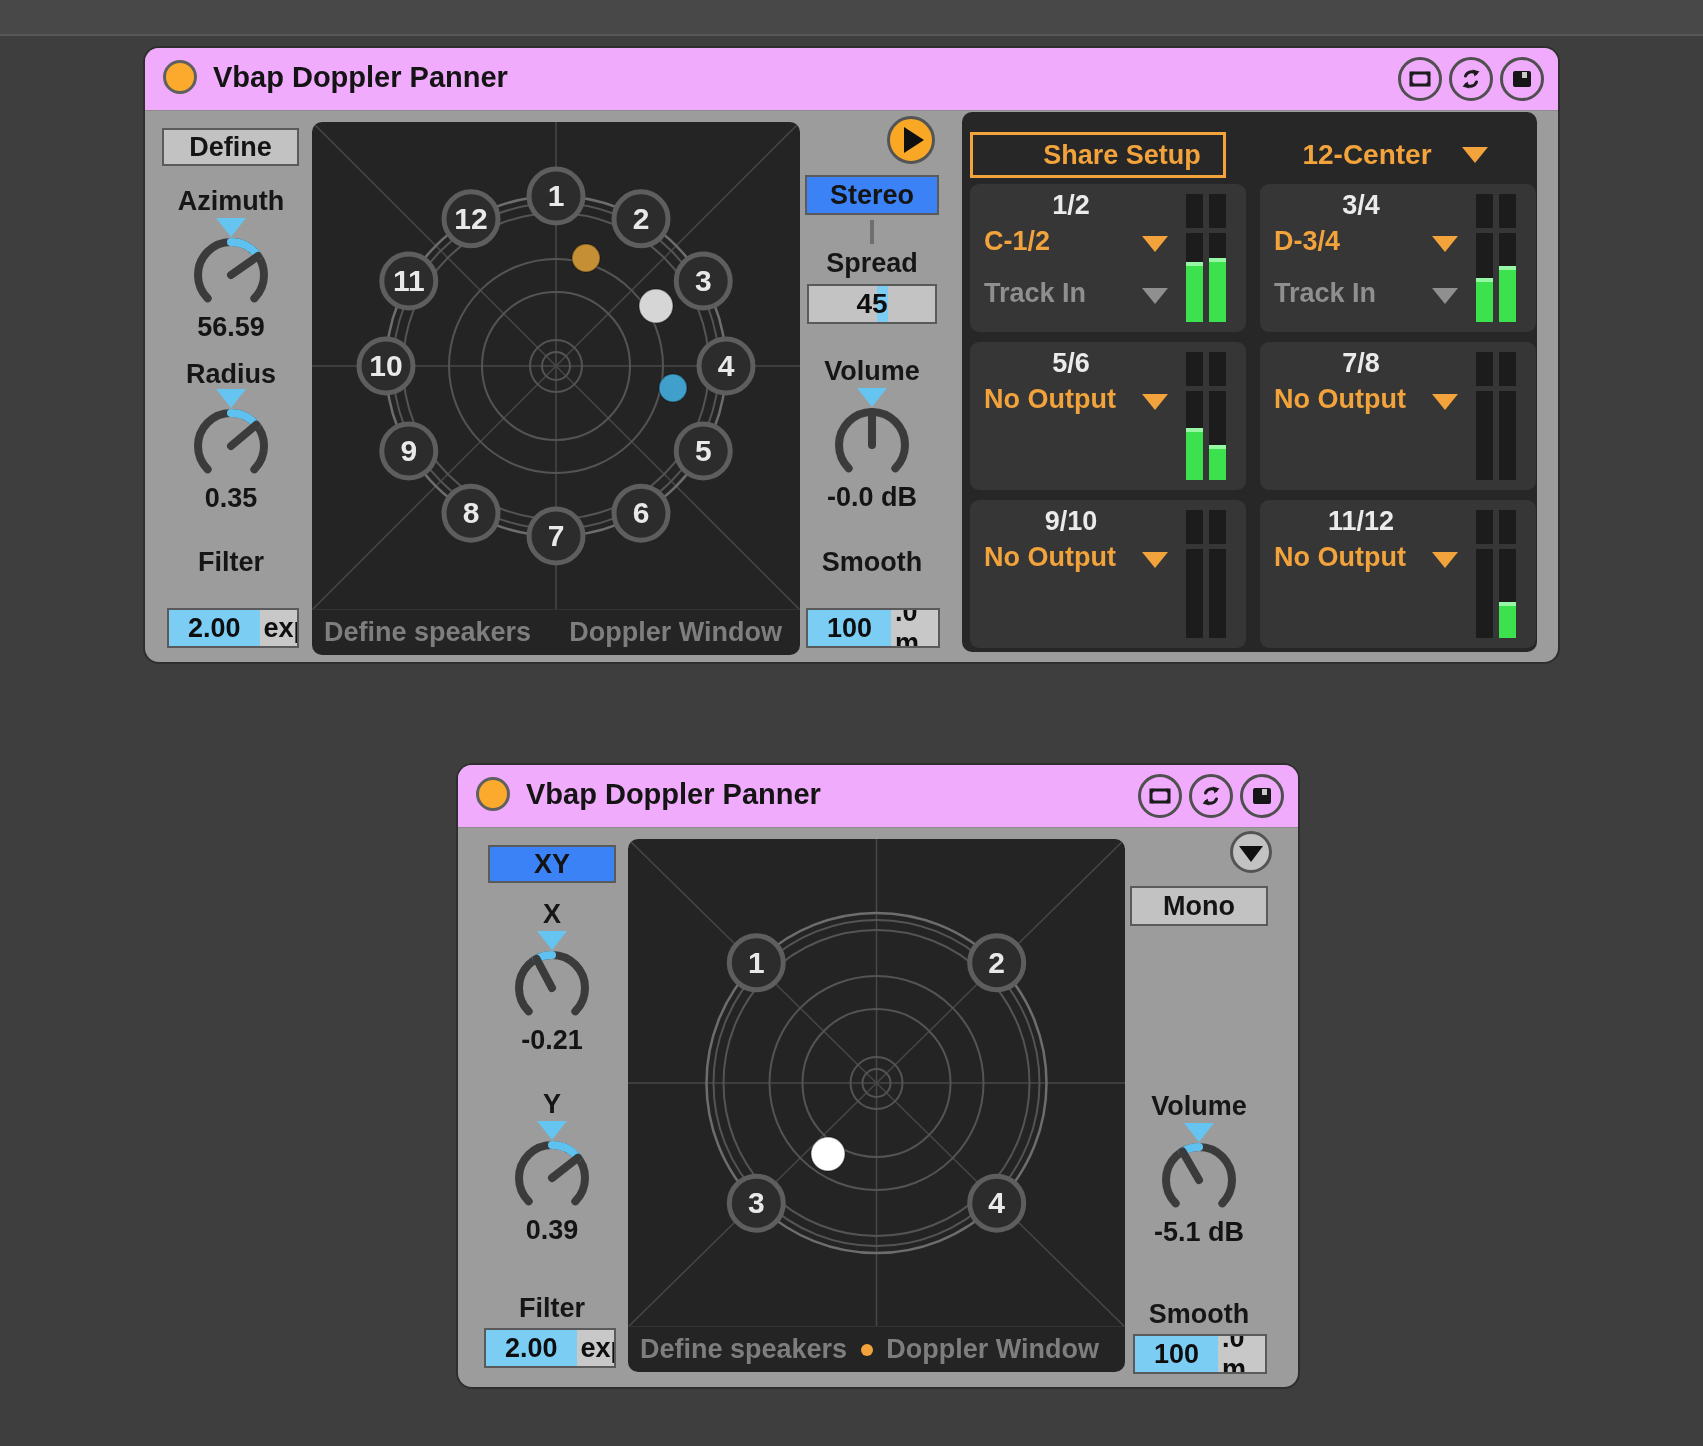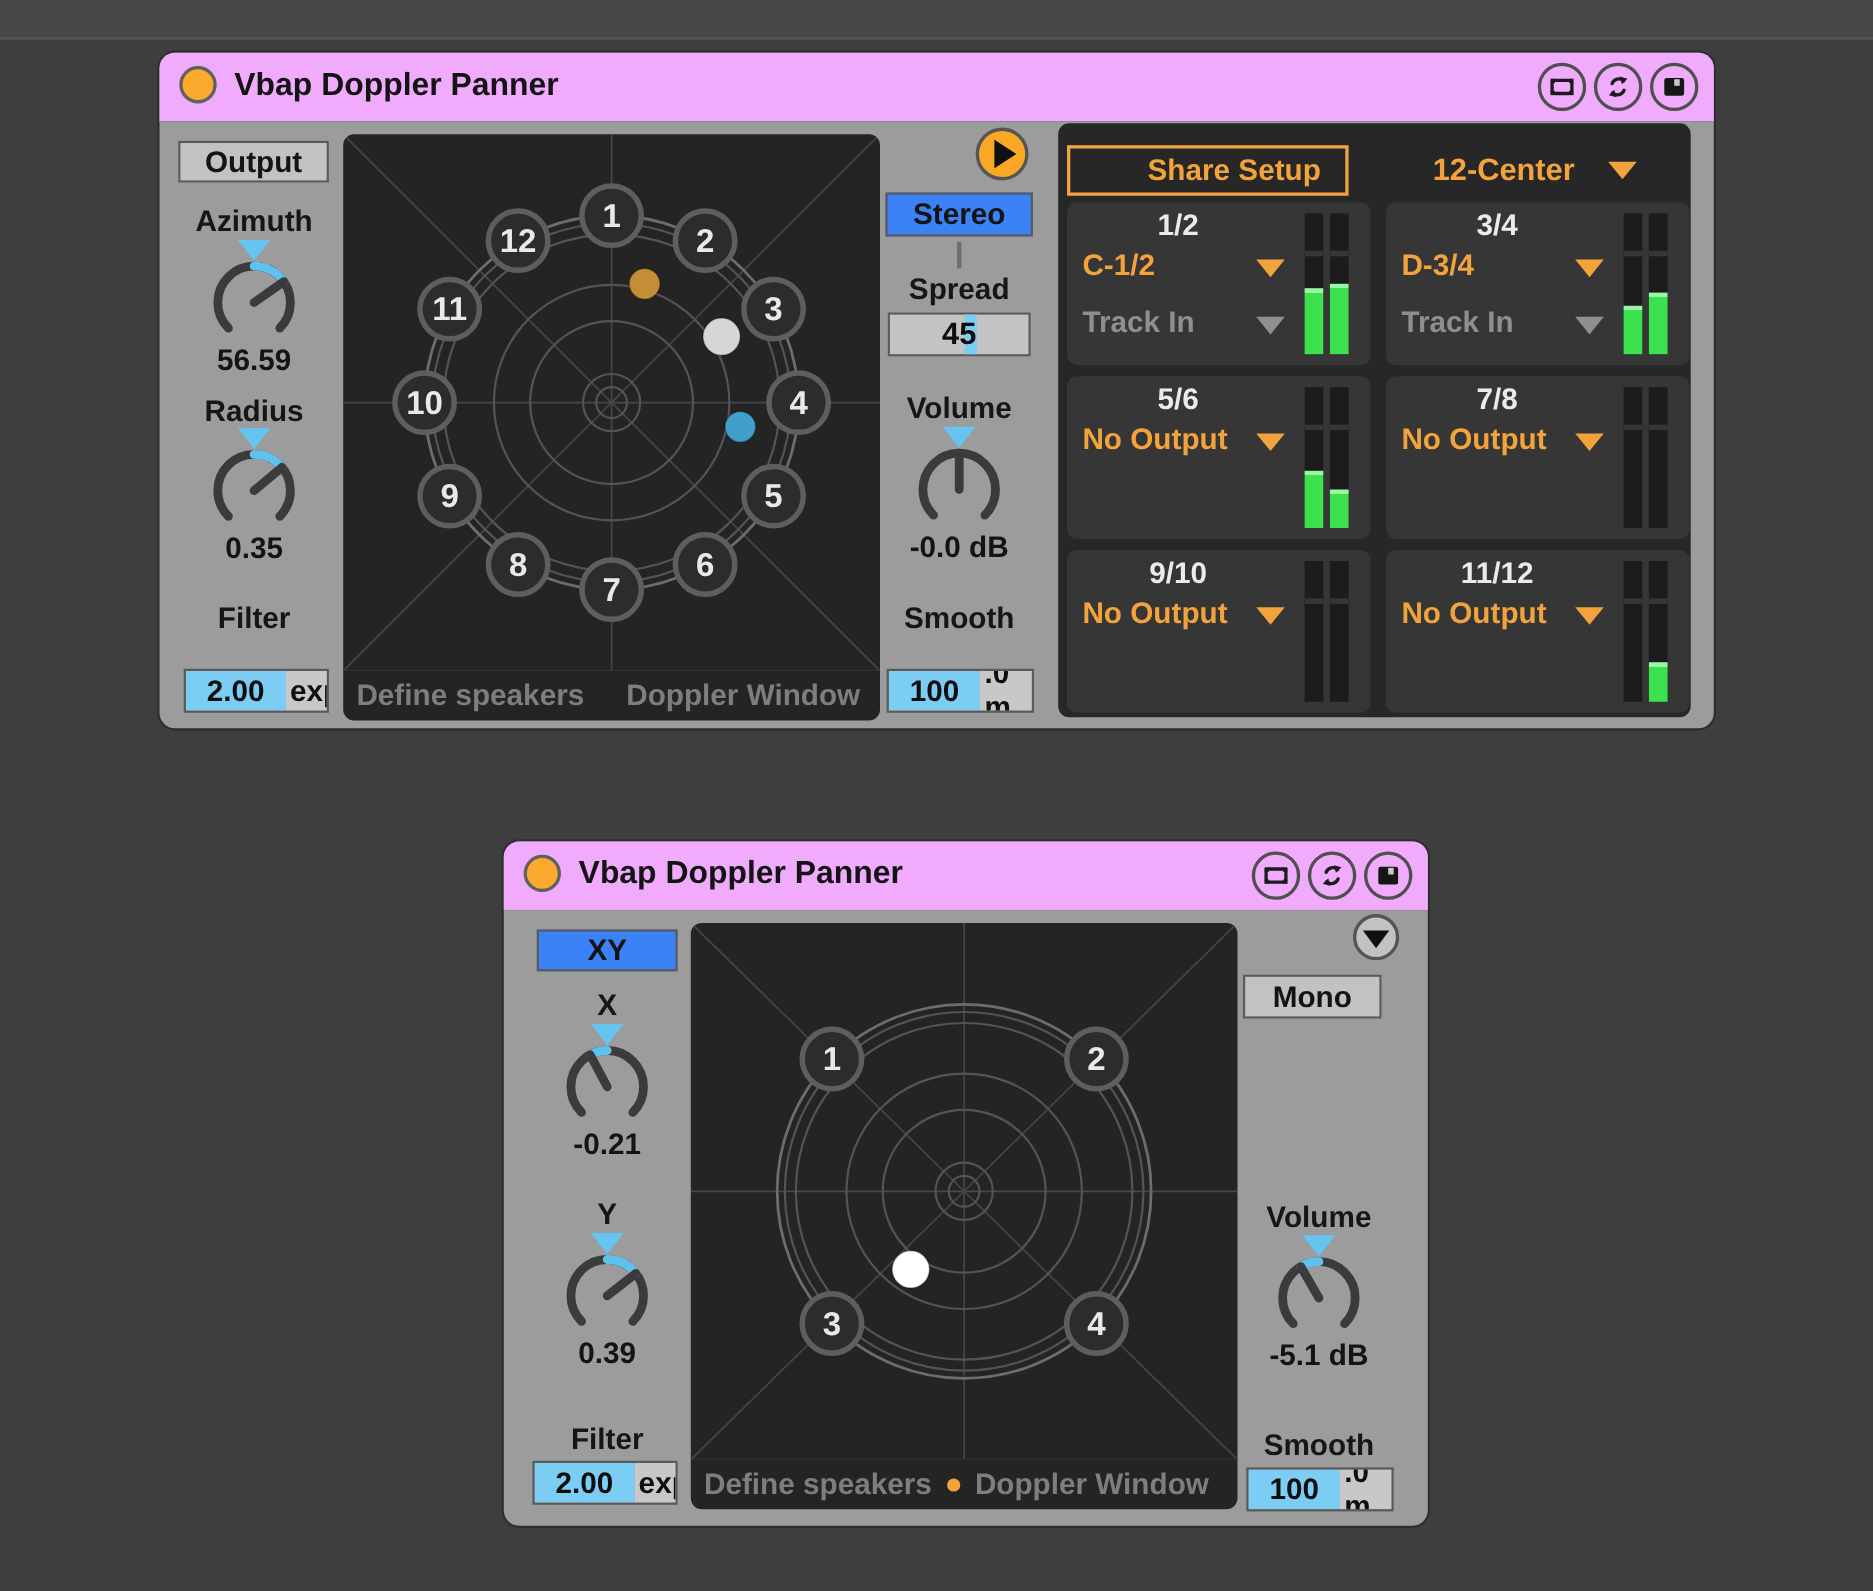--- a/index.html
+++ b/index.html
@@ -93,21 +93,21 @@
         </div>
         <div class="icon-circle">
           <svg width="22" height="20">
             <rect x="2" y="2" width="18" height="16" rx="2" fill="#161616"></rect>
             <rect x="11" y="3" width="5" height="6" fill="#c9c9c9"></rect>
           </svg>
         </div>
       </div>
     </div>
 
-    <div class="mode-btn" style="left:17px;top:80px;width:137px;height:38px;">Output</div>
+    <div class="mode-btn" style="left:17px;top:80px;width:137px;height:38px;">Define</div>
     <div class="lbl" style="left:-14px;top:138px;">Azimuth</div>
     <div class="knob-block" style="left:38px;top:170px;">
       <div class="tri-marker"></div>
       <svg width="96" height="86">
           <path d="M24.66547622084393,68.33452377915606 A33,33 0 1 1 71.33452377915607,68.33452377915606" fill="none" stroke="#3b3b3b" stroke-width="8" stroke-linecap="round"></path>
           <path d="M48,12 A33,33 0 0 1 75.03201746153673,26.071977600415476" fill="none" stroke="#5fc1ef" stroke-width="8" stroke-linecap="round"></path>
           <line x1="48" y1="45" x2="75.03201746153673" y2="26.071977600415476" stroke="#3b3b3b" stroke-width="8" stroke-linecap="round"></line>
         </svg>
       <div class="knob-val">56.59</div>
     </div>
@@ -403,21 +403,21 @@
       <div class="display-footer" style="padding:0 26px 0 12px;">
         <span>Define speakers</span>
         <span class="footer-bullet"></span>
         <span>Doppler Window</span>
       </div>
     </div>
 
     <div class="round-btn" style="left:772px;top:66px;width:42px;height:42px;background:#c2c2c2;">
       <div class="fold-glyph"></div>
     </div>
-    <div class="mode-btn" style="left:672px;top:121px;width:126px;height:40px;">Mono</div>
+    <div class="mode-btn" style="left:672px;top:121px;width:138px;height:40px;">Mono</div>
     <div class="lbl" style="left:641px;top:326px;">Volume</div>
     <div class="knob-block" style="left:693px;top:358px;">
       <div class="tri-marker"></div>
       <svg width="96" height="86">
           <path d="M24.66547622084393,68.33452377915606 A33,33 0 1 1 71.33452377915607,68.33452377915606" fill="none" stroke="#3b3b3b" stroke-width="8" stroke-linecap="round"></path>
           <path d="M31.500000000000004,16.421161675113524 A33,33 0 0 1 48,12" fill="none" stroke="#5fc1ef" stroke-width="8" stroke-linecap="round"></path>
           <line x1="48" y1="45" x2="31.500000000000004" y2="16.421161675113524" stroke="#3b3b3b" stroke-width="8" stroke-linecap="round"></line>
         </svg>
       <div class="knob-val">-5.1 dB</div>
     </div>

